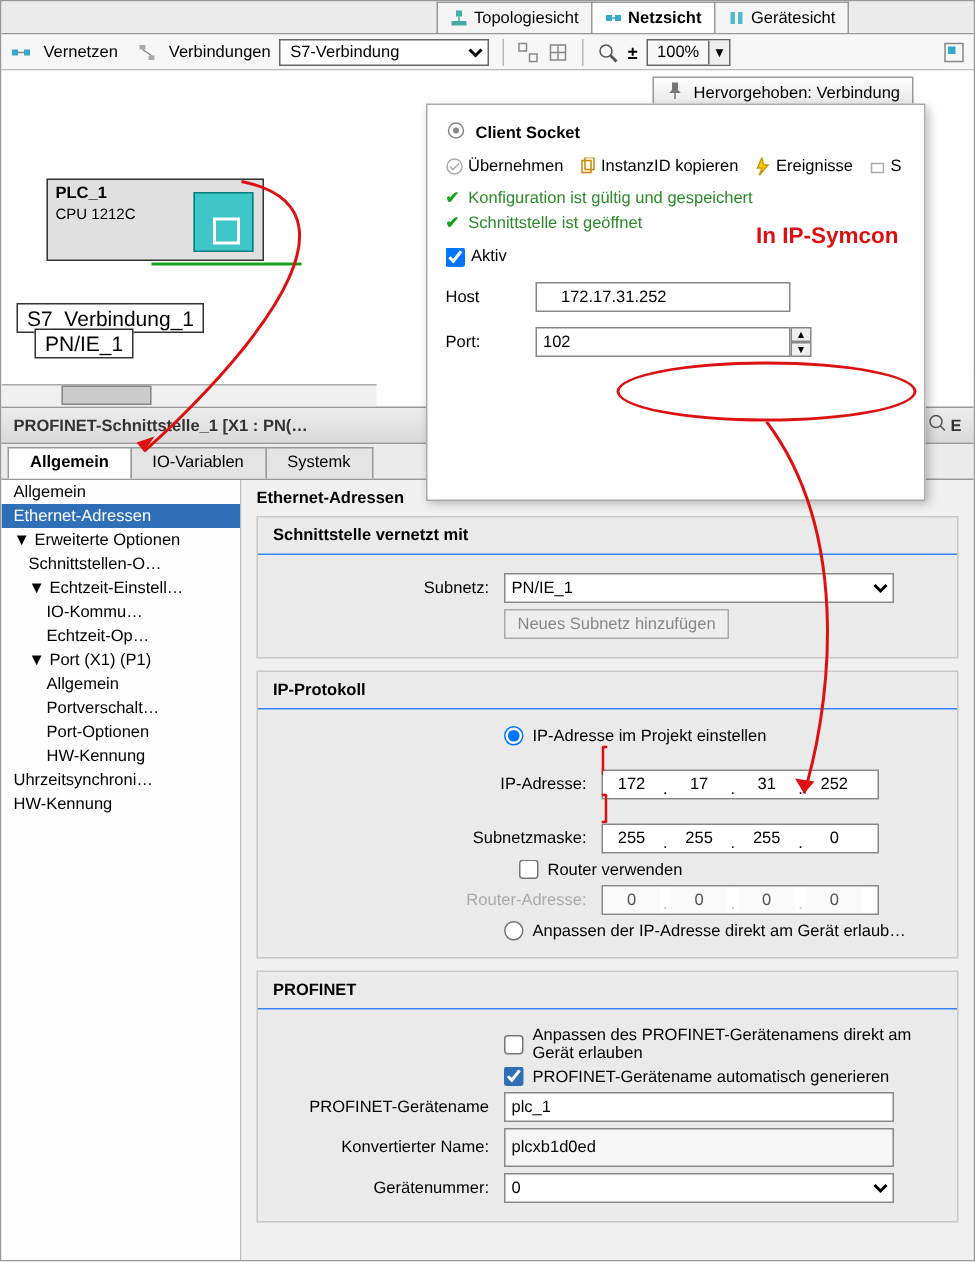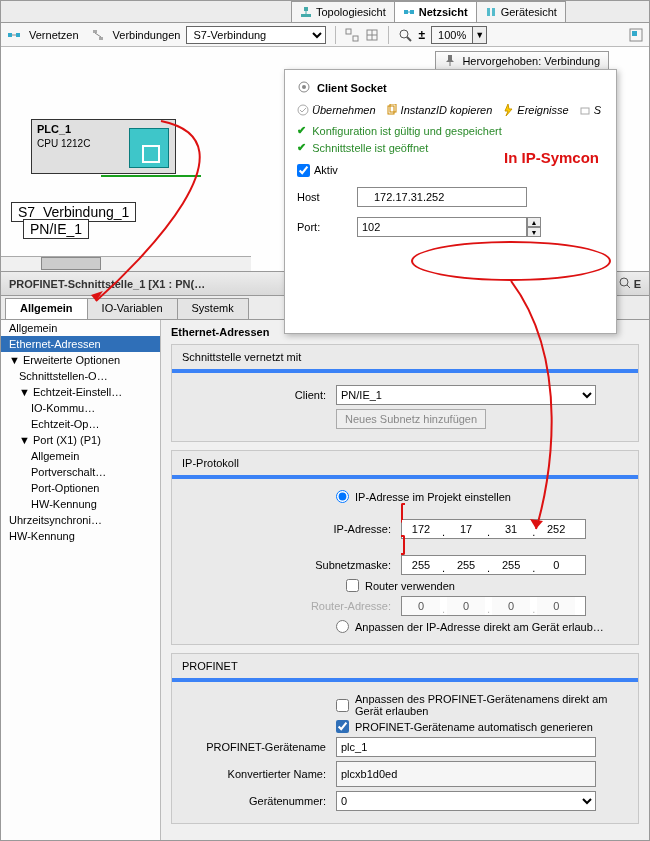--- a/index.html
+++ b/index.html
@@ -37,21 +37,21 @@
   .tag { position:absolute; border:1px solid #333; background:#fff; padding:1px 6px; font-size:14px; }
   .tag1 { left:10px; top:155px; }
   .tag2 { left:22px; top:172px; }
   .hscroll { position:absolute; bottom:0; left:0; height:15px; width:250px; background:#f0f0f0; border-top:1px solid #aaa; display:flex; }
   .hscroll .thumb { width:60px; height:13px; background:#ccc; border:1px solid #888; margin-left:40px; }
 
   
   .popup { position:absolute; top:68px; right:32px; width:333px; height:265px; background:#fff; border:1px solid #aaa; box-shadow:2px 2px 6px rgba(0,0,0,0.25); z-index:3; padding:10px 12px; }
   .popup h3 { font-size:12px; font-weight:bold; margin-bottom:8px; display:flex; align-items:center; gap:6px; }
   .popup .actions { display:flex; gap:10px; margin-bottom:8px; font-size:11px; }
-  .popup .actions span { display:flex; align-items:center; gap:3px; cursor:pointer;font-style:italic; }
+  .popup .actions span { display:flex; align-items:center; gap:3px; cursor:pointer; }
   .popup .ok-line { display:flex; align-items:center; gap:6px; color:#2a8a2a; margin:4px 0; }
   .popup .ok-line::before { content:"✔"; font-weight:bold; color:#19a01d; }
   .popup .chk { margin-top:10px; display:flex; gap:4px; }
   .popup .row { display:flex; align-items:center; margin-top:10px; }
   .popup .row label { width:60px; }
   .popup input.text { border:1px solid #888; height:20px; padding:0 16px; width:170px; }
   .popup .spin { display:flex; align-items:center; }
   .popup .spin input { border:1px solid #888; height:20px; width:170px; padding:0 4px; }
   .popup .spin .sp { width:14px; display:flex; flex-direction:column; }
   .popup .spin .sp button { height:10px; font-size:7px; border:1px solid #888; background:#eee; padding:0; line-height:7px; }
@@ -72,21 +72,21 @@
   .tree ul { list-style:none; }
   .tree li { padding:2px 4px 2px 18px; white-space:nowrap; overflow:hidden; text-overflow:ellipsis; cursor:pointer; }
   .tree li.sel { background:#2f6fb8; color:#fff; }
   .tree li.lvl1 { padding-left:8px; }
   .tree li.lvl2 { padding-left:18px; }
   .tree li.lvl3 { padding-left:30px; }
 
   .details { flex:1; background:#f0f0f0; overflow:auto; }
   .details .hdr { font-weight:bold; padding:6px 10px; }
   .details .group { margin:0 10px 8px 10px; background:#eaeaea; border:1px solid #c8c8c8; }
-  .details .group-title { font-weight:normal; padding:6px 10px; border-bottom:4px solid #3b82f6; }
+  .details .group-title { font-weight:bold; padding:6px 10px; border-bottom:1px solid #3b82f6; }
   .details .grp-body { padding:8px 14px; }
   .row2 { display:flex; align-items:center; margin:4px 0; }
   .row2 .lbl { width:150px; text-align:right; padding-right:10px; }
   .row2 .val { flex:1; }
   select.wide { border:1px solid #888; height:20px; width:260px; background:#fff; }
   button.muted { border:1px solid #aaa; background:#eee; color:#888; height:20px; padding:0 8px; }
   .radio-row { display:flex; align-items:center; gap:6px; margin:3px 0 3px 150px; }
   .ip-field { display:flex; gap:0; border:1px solid #888; height:20px; background:#fff; width:185px; }
   .ip-field input { border:none; width:38px; text-align:center; font-size:11px; }
   .ip-field span { display:flex; align-items:flex-end; padding:0 2px; }
@@ -330,21 +330,21 @@
           <li class="lvl1">HW-Kennung</li>
         </ul>
     </div>
     <div class="details">
       <div class="hdr">Ethernet-Adressen</div>
 
       <div class="group">
         <div class="group-title">Schnittstelle vernetzt mit</div>
         <div class="grp-body">
           <div class="row2">
-            <div class="lbl">Client:</div>
+            <div class="lbl">Subnetz:</div>
             <div class="val"><select class="wide"><option>PN/IE_1</option></select></div>
           </div>
           <div class="row2">
             <div class="lbl"></div>
             <div class="val"><button class="muted" disabled="">Neues Subnetz hinzufügen</button></div>
           </div>
         </div>
       </div>
 
       <div class="group">

